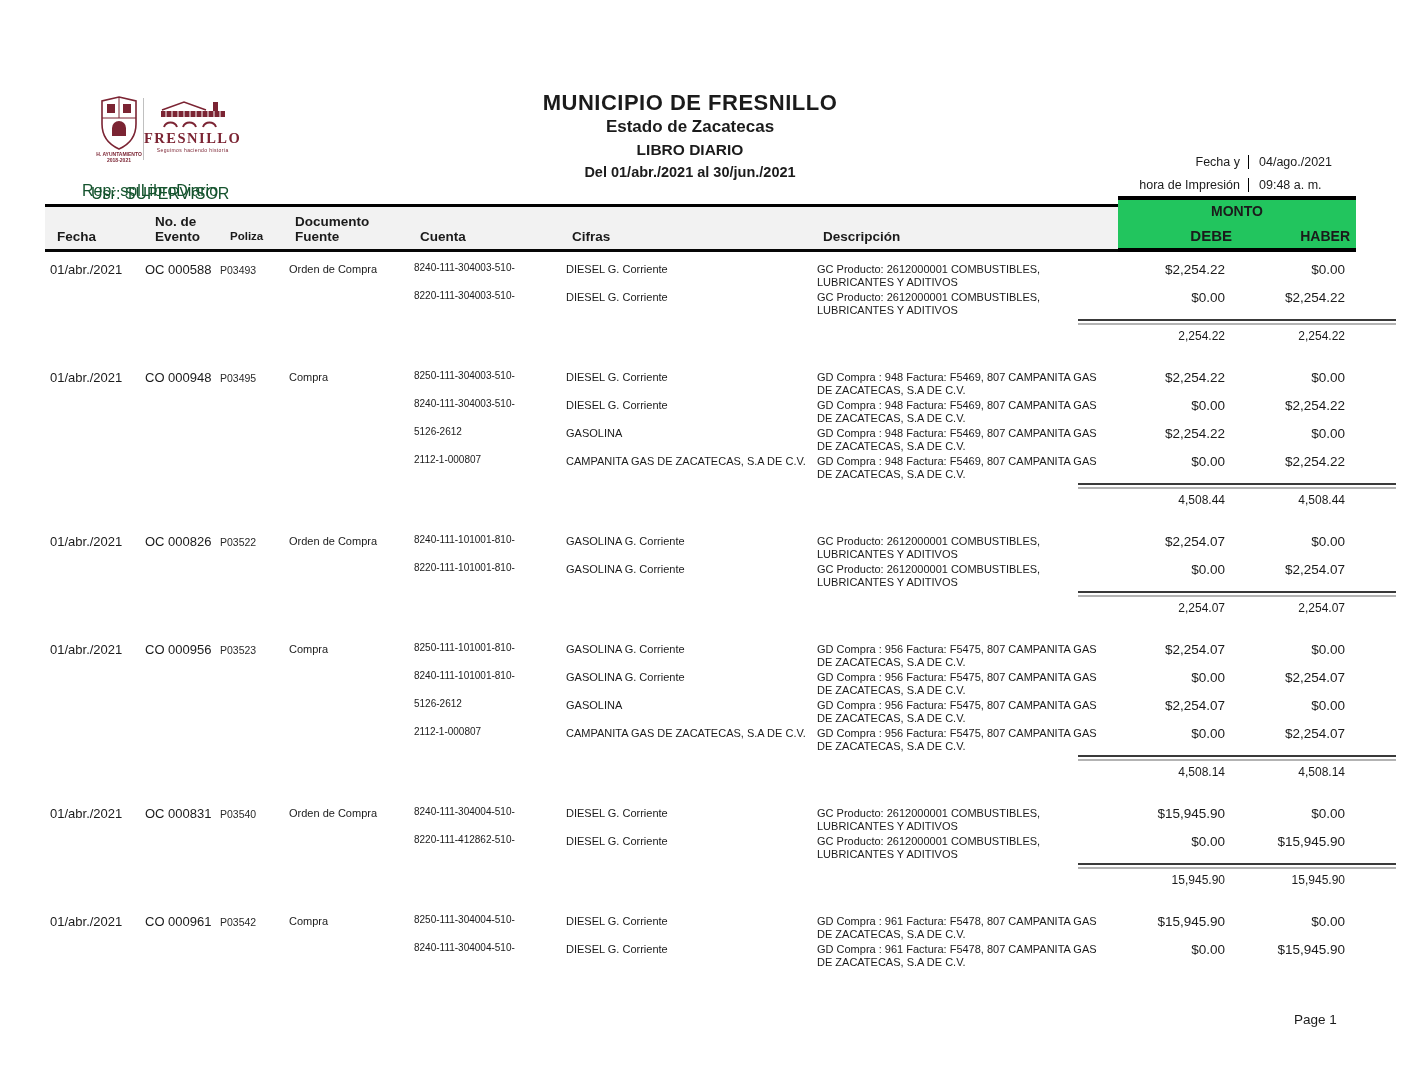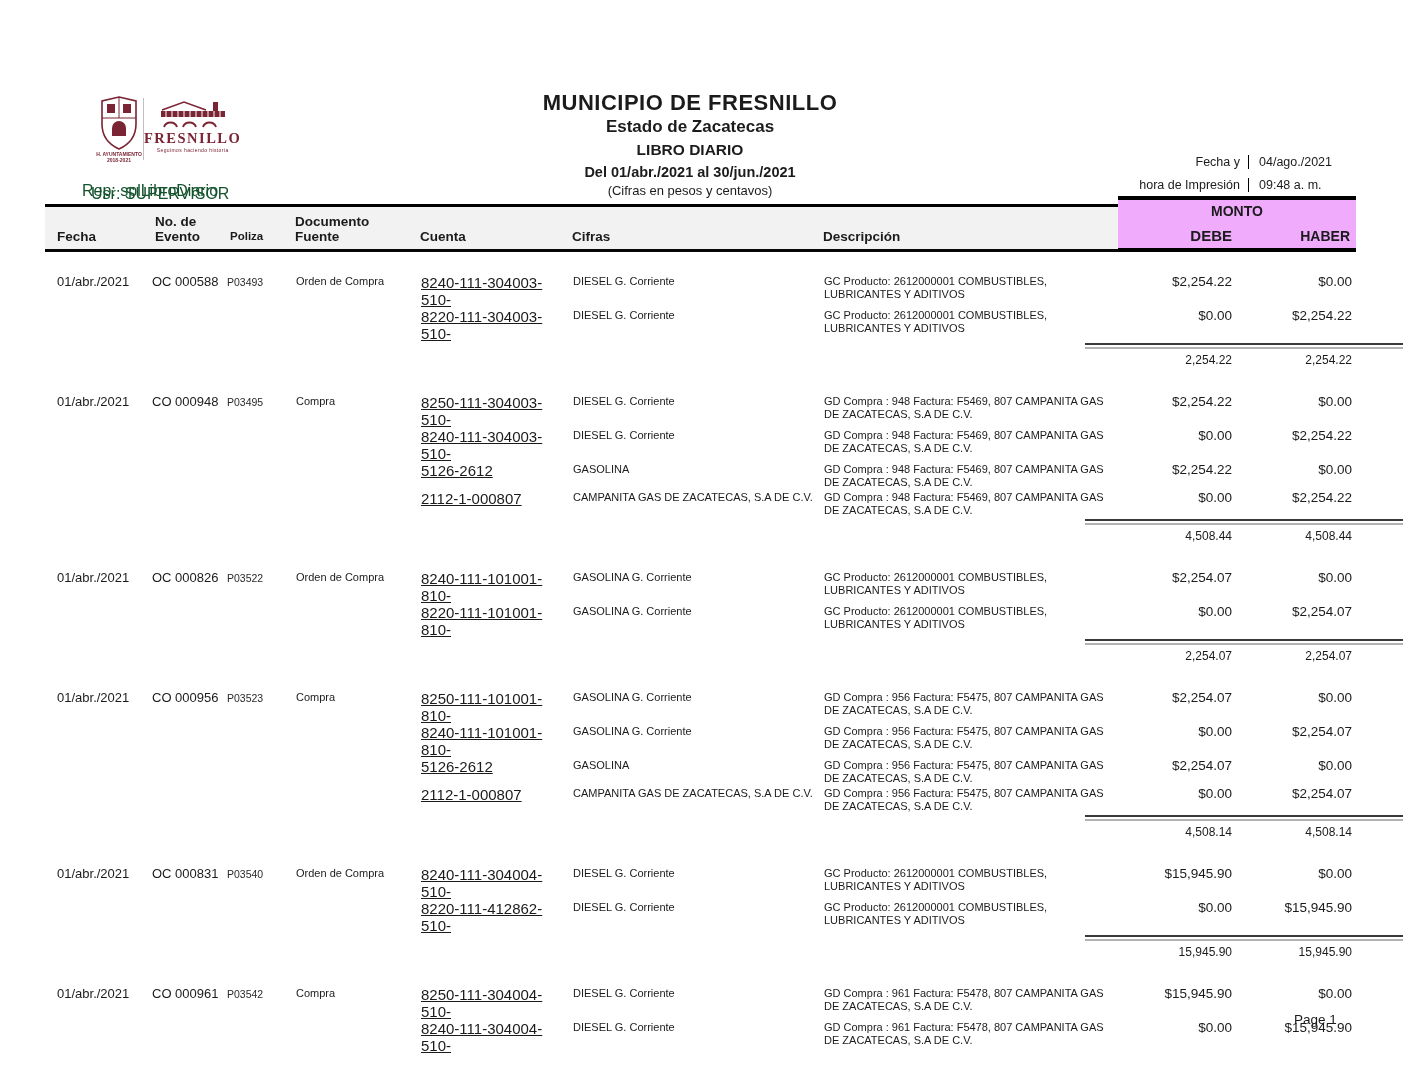--- a/index.html
+++ b/index.html
@@ -39,37 +39,37 @@
   .thead{position:absolute;left:45px;top:204px;width:1311px;height:48px;background:#f2f2f2;
          border-top:3px solid #000;border-bottom:3px solid #060606;box-sizing:border-box;}
   .hl{position:absolute;bottom:5px;font-weight:bold;font-size:13.5px;line-height:15px;white-space:pre-line;}
   .h-fecha{left:12px;}
   .h-evento{left:110px;}
   .h-poliza{left:185px;font-size:11.5px;}
   .h-fuente{left:250px;}
   .h-cuenta{left:375px;}
   .h-nombre{left:527px;}
   .h-desc{left:778px;}
-  .montobox{position:absolute;left:1118px;top:196px;width:238px;height:56px;background:#f0abfc;
+  .montobox{position:absolute;left:1118px;top:196px;width:238px;height:56px;background:#22c55e;
             border-top:4px solid #000;border-bottom:4px solid #000;box-sizing:border-box;}
   .montolabel{position:absolute;top:3px;left:0;width:100%;text-align:center;font-weight:bold;font-size:14px;}
   .h-debe{position:absolute;bottom:4px;right:124px;font-weight:bold;font-size:15px;}
   .h-haber{position:absolute;bottom:4px;right:6px;font-weight:bold;font-size:14px;}
 
   
-  #blocks{position:absolute;left:45px;top:252px;width:1311px;margin-top:12px;}
+  #blocks{position:absolute;left:38px;top:252px;width:1311px;}
   .block{margin-bottom:27px;}
   .block:first-child{margin-top:10px;}
   .row{display:flex;align-items:flex-start;min-height:28px;}
   .c{box-sizing:border-box;flex:none;}
   .c-fecha{width:107px;padding-left:12px;font-size:13px;}
   .c-evento{width:75px;font-size:13px;}
   .c-poliza{width:63px;font-size:10.5px;padding-top:2px;color:#2a2a2a;}
   .c-fuente{width:125px;padding-left:6px;font-size:11px;padding-top:1px;}
-  .c-cuenta{width:152px;padding-left:6px;font-size:15px;text-decoration:underline;}
+  .c-cuenta{width:152px;padding-left:6px;font-size:10px;}
   .c-nombre{width:252px;padding-left:6px;font-size:11px;padding-top:1px;white-space:nowrap;}
   .c-desc{width:289px;padding-left:5px;font-size:11px;line-height:13px;white-space:pre;padding-top:1px;}
   .c-debe{width:124px;text-align:right;font-size:13.5px;}
   .c-haber{width:120px;text-align:right;font-size:13.5px;}
   .rule{margin-left:1040px;width:318px;height:2px;border-top:2px solid #3a3a3a;border-bottom:2px solid #b3b3b3;margin-top:1px;}
   .totalrow{display:flex;padding-top:4px;}
   .tspacer{width:1063px;flex:none;}
   .tnum{font-size:12px;}
 
   
@@ -116,21 +116,20 @@
       <div class="brandname">FRESNILLO</div>
       <div class="brandtag">Seguimos haciendo historia</div>
     </div>
   </div>
 
   <div class="titleblock">
     <div class="t1">MUNICIPIO DE FRESNILLO</div>
     <div class="t2">Estado de Zacatecas</div>
     <div class="t3">LIBRO DIARIO</div>
     <div class="t4">Del 01/abr./2021 al 30/jun./2021</div>
-    <div class="t5">(Cifras en pesos y centavos)</div>
   </div>
 
   <div class="meta">
     <div class="metarow">
       <div class="metalabel">Fecha y</div>
       <div class="metavalue">04/ago./2021</div>
     </div>
     <div class="metarow">
       <div class="metalabel">hora de Impresión</div>
       <div class="metavalue">09:48 a. m.</div>

